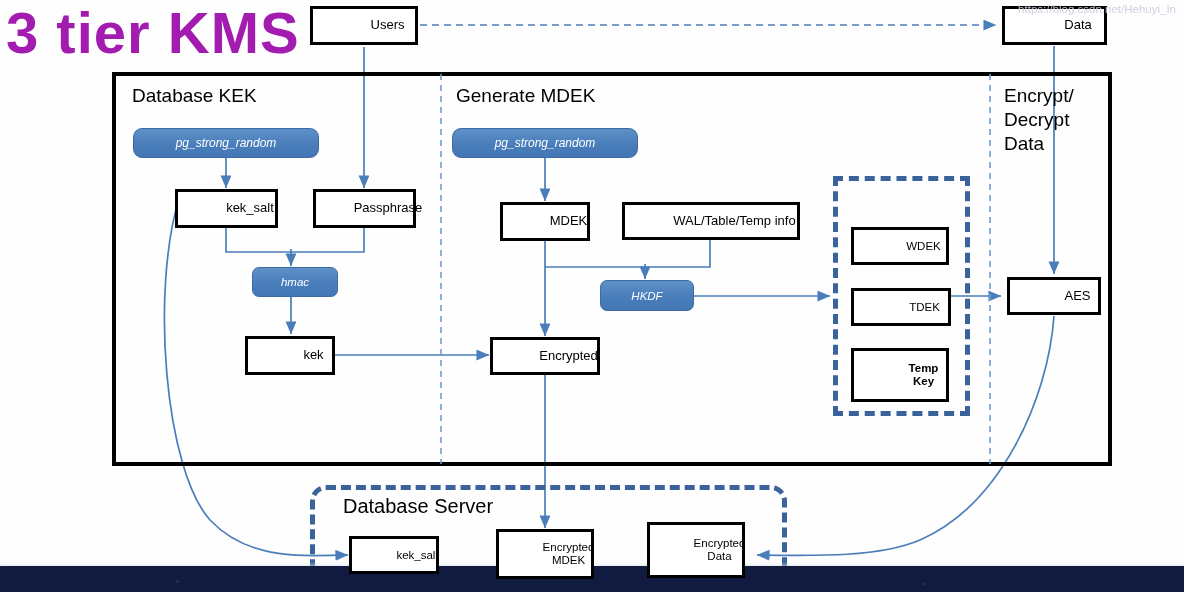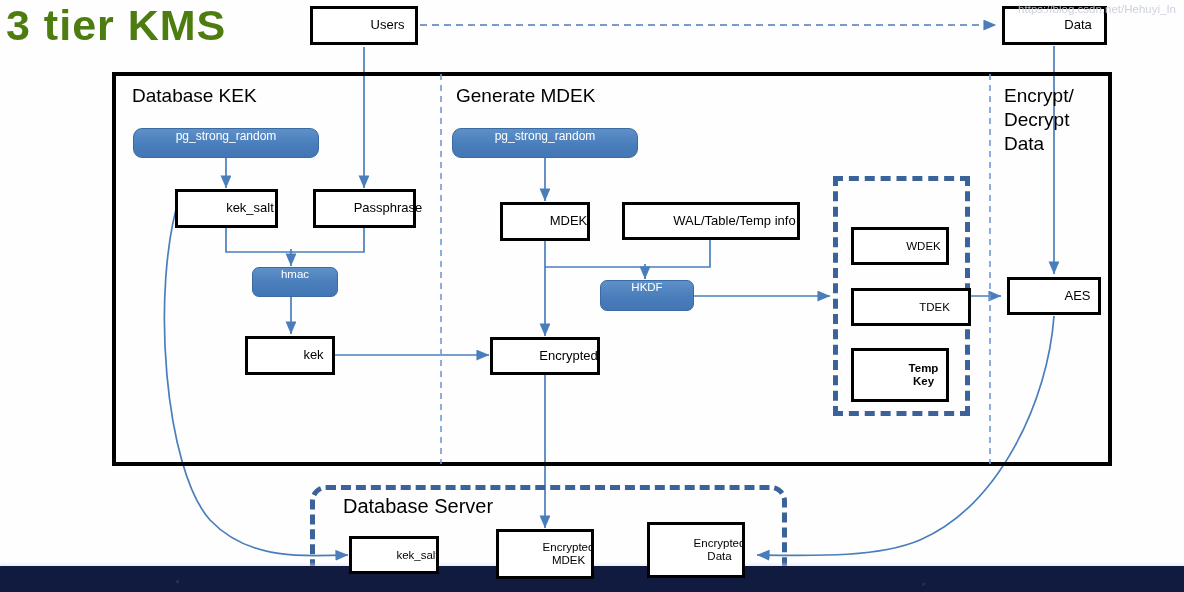--- a/index.html
+++ b/index.html
@@ -24,23 +24,23 @@
     width: 1184px;
     height: 592px;
     pointer-events: none;
   }
 
   
   .title {
     position: absolute;
     left: 6px;
     top: 4px;
-    font-size: 43px;
+    font-size: 58px;
     font-weight: bold;
-    color: #4d7c0f;
+    color: #a21caf;
     letter-spacing: 1px;
     line-height: 1;
     white-space: nowrap;
   }
 
   
   .node {
     position: absolute;
     box-sizing: border-box;
     background: #ffffff;
@@ -59,23 +59,25 @@
 
   
   .pill {
     position: absolute;
     box-sizing: border-box;
     background: linear-gradient(180deg,#5E90C8 0%,#4A7EBB 55%,#4276B4 100%);
     border: 1px solid #3C6AA3;
     border-radius: 9px;
     color: #ffffff;
     display: flex;
+    align-items: center;
     justify-content: center;
     font-size: 12px;
     z-index: 4;
+    font-style: italic;
   }
   .pill.sm { font-size: 11.5px; border-radius: 7px; }
 
   
   .container-box {
     position: absolute;
     box-sizing: border-box;
     border: 4px solid #000000;
     background: transparent;
     z-index: 1;
@@ -261,21 +263,21 @@
   <div class="node" style="left:490px;top:337px;width:110px;height:38px;">
     <span>Encrypted</span>
   </div>
 
   <div class="dashed-box" style="left:833px;top:176px;width:137px;height:240px;"></div>
 
   <div class="node small" style="left:851px;top:227px;width:98px;height:38px;">
     <span>WDEK</span>
   </div>
 
-  <div class="node small" style="left:851px;top:288px;width:120px;height:38px;">
+  <div class="node small" style="left:851px;top:288px;width:100px;height:38px;">
     <span>TDEK</span>
   </div>
 
   <div class="node small" style="left:851px;top:348px;width:98px;height:54px;font-weight:bold;">
     <span>Temp Key</span>
   </div>
 
   <div class="node" style="left:1007px;top:277px;width:94px;height:38px;">
     <span>AES</span>
   </div>

